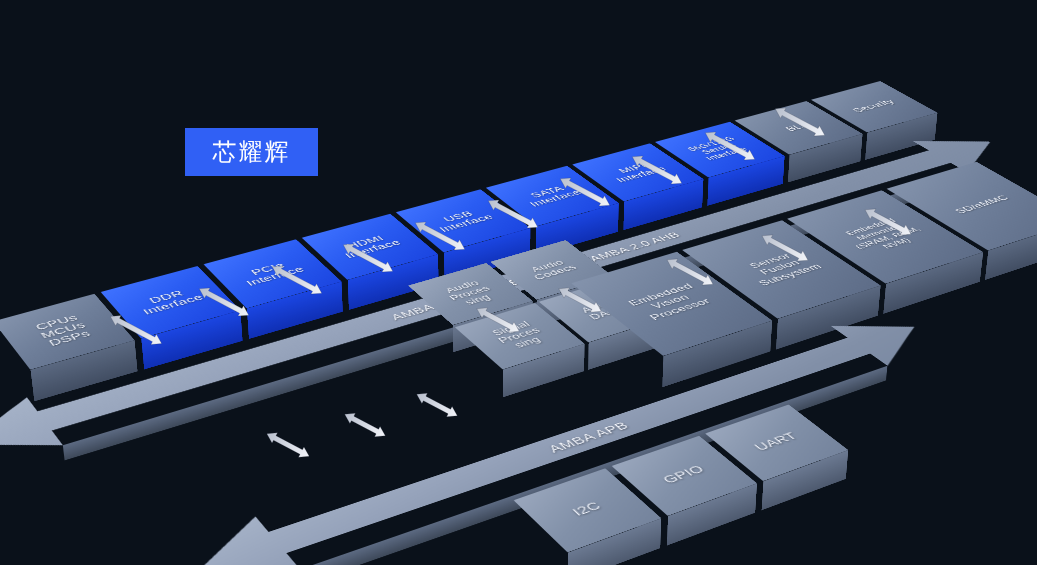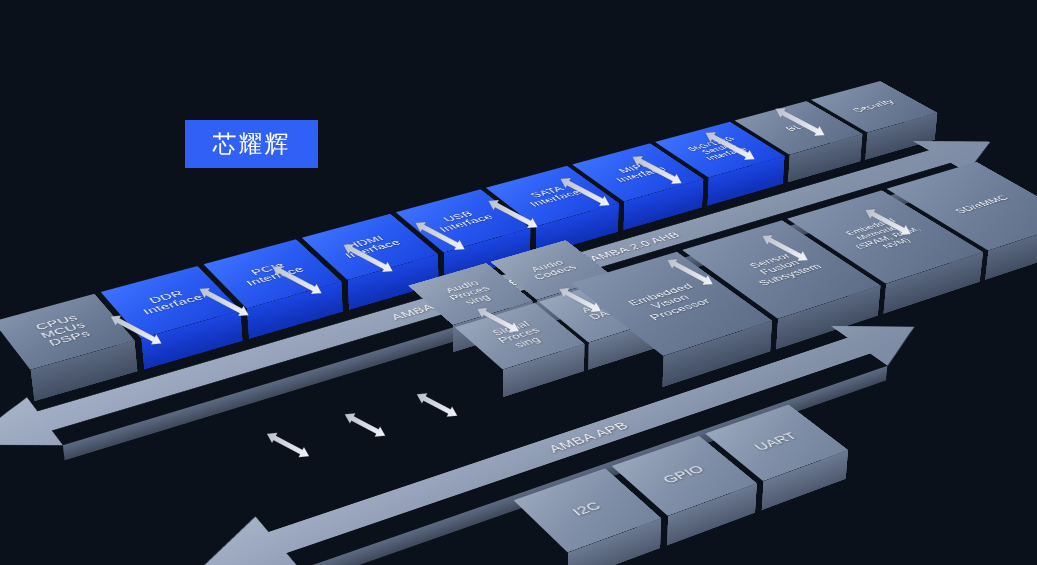--- a/index.html
+++ b/index.html
@@ -69,21 +69,21 @@
     white-space:nowrap;
   }
   .busside{position:absolute;left:0;top:0;transform-origin:0 0;}
 
   
   #arrows{position:absolute;inset:0;pointer-events:none;}
 
   
   #logo{
     position:absolute;
-    left:185px;top:120px;width:133px;height:48px;
+    left:185px;top:128px;width:133px;height:48px;
     background:#3060f5;
     display:flex;align-items:center;justify-content:center;
   }
   #logo span{
     color:#ffffff;font-size:24px;letter-spacing:2px;
     font-family:"DejaVu Sans","Liberation Sans",sans-serif;
   }
 </style>
 </head>
 <body>

